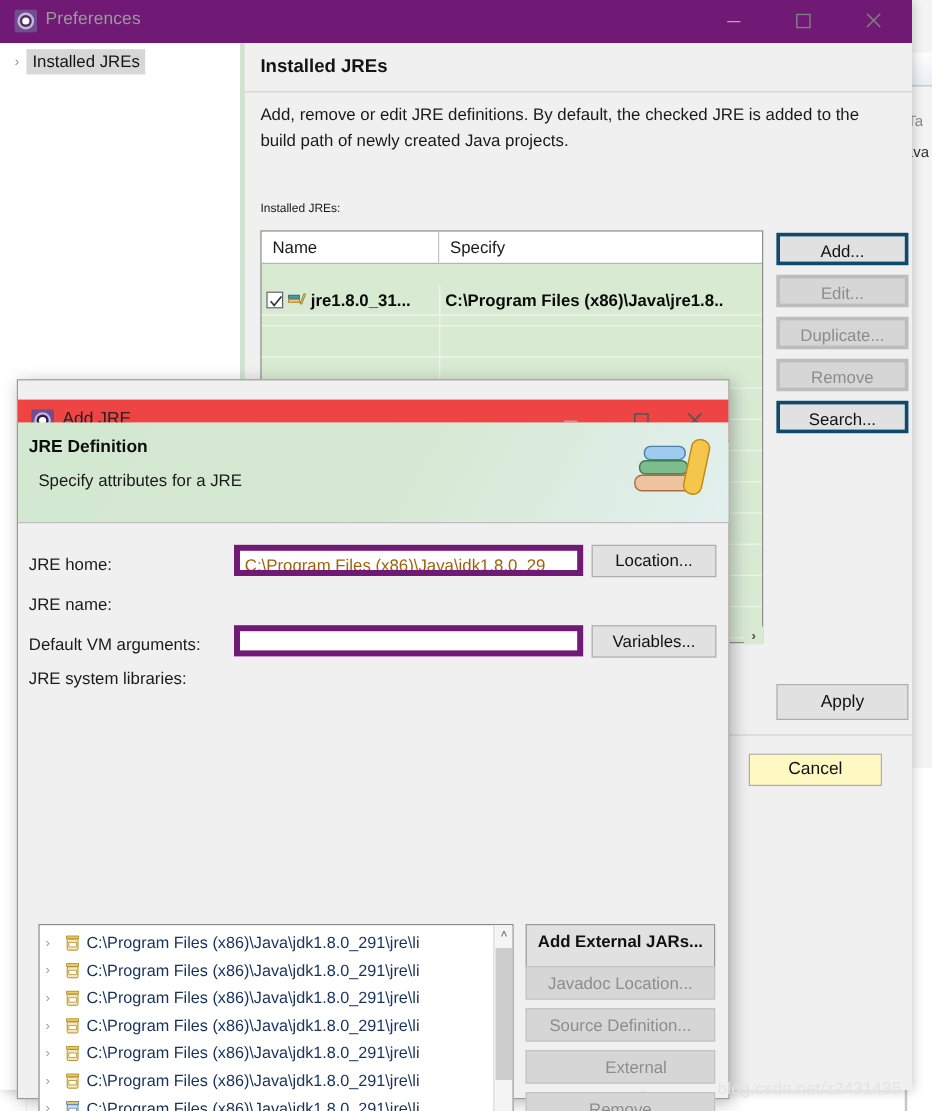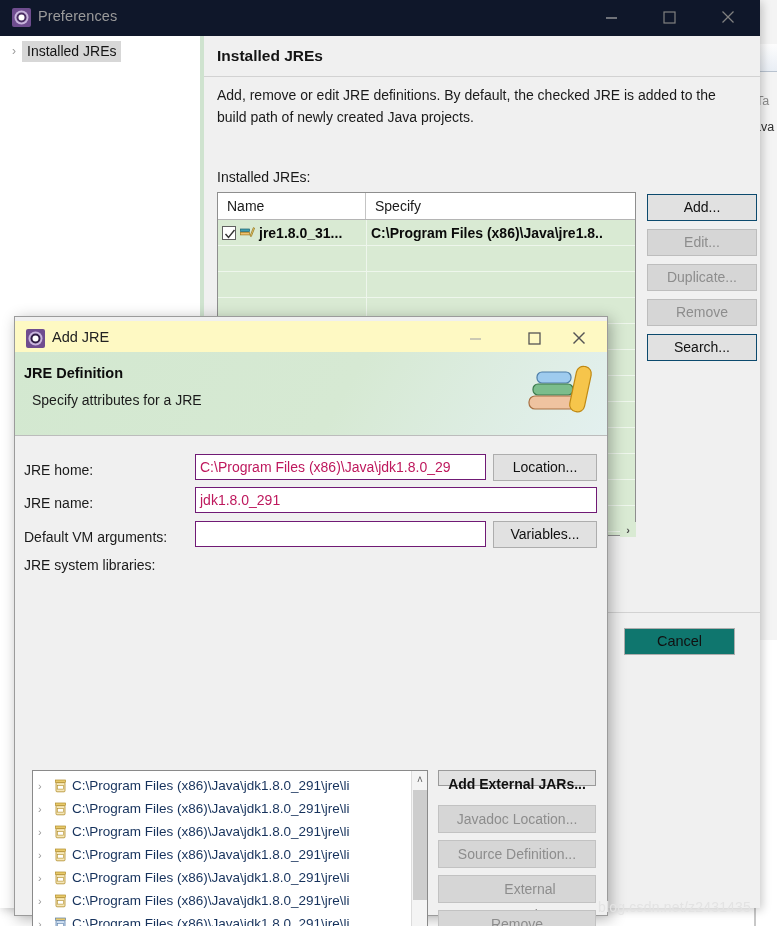--- a/index.html
+++ b/index.html
@@ -56,21 +56,21 @@
   }
 
   
   .prefs {
     position: absolute; left: 0; top: 0; width: 760px; height: 908px;
     background: #ffffff;
     box-shadow: 2px 2px 9px rgba(0,0,0,.22);
   }
   .prefs-titlebar {
     position: absolute; left: 0; top: 0; width: 760px; height: 36px;
-    background: #0f172a;
+    background: #701a75;
     text-decoration: underline;
   }
   .prefs-icon {
     position: absolute; left: 12px; top: 8px; width: 19px; height: 19px;
   }
   .prefs-title {
     position: absolute; left: 38px; top: 8px;
     font-size: 14.5px; color: #9a9a9a; letter-spacing: .1px;
   }
   .win-btn {
@@ -114,21 +114,21 @@
   }
   .pane-sep {
     position: absolute; left: 4px; top: 40px; width: 556px; height: 1px;
     background: #d2d2d2;
   }
   .pane-desc {
     position: absolute; left: 17px; top: 48px; width: 530px;
     font-size: 14px; line-height: 22px; color: #1a1a1a;
   }
   .pane-listlabel {
-    position: absolute; left: 17px; top: 133px; font-size: 14px; color: #1a1a1a;
+    position: absolute; left: 17px; top: 133px; font-size: 10px; color: #1a1a1a;
   }
 
   .jre-table {
     position: absolute; left: 17px; top: 156px; width: 419px; height: 344px;
     border: 1px solid #8e8e8e; background: #d9ead3;
     overflow: hidden;
   }
   .jre-thead {
     position: absolute; left: 0; top: 0; width: 419px; height: 27px;
     background: #ffffff; border-bottom: 1px solid #b4b4b4; text-align: right;
@@ -170,52 +170,52 @@
   .jre-hscroll .arrow-r {
     position: absolute; right: 0; top: 0; width: 16px; height: 15px;
     display: flex; align-items: center; justify-content: center;
     color: #4a4a4a; font-size: 11px; font-weight: bold;
     background: #d9ead3;
   }
 
   .sidebtns { position: absolute; left: 447px; top: 158px; width: 110px; }
   .btn {
     display: block; width: 100%; height: 27px; margin-bottom: 8px;
-    background: #e1e1e1; border: 1px solid #0c4a6e;
+    background: #e1e1e1; border: 3px solid #0c4a6e;
     font-family: "Liberation Sans", sans-serif; font-size: 14px; color: #111;
     text-align: center; line-height: 25px; padding: 0;
   }
   .btn.disabled { color: #8d8d8d; background: #d6d6d6; border-color: #bdbdbd; }
 
   .apply-btn {
     position: absolute; left: 447px; top: 534px; width: 110px; height: 30px;
     background: #e1e1e1; border: 1px solid #adadad;
     font-family: "Liberation Sans", sans-serif; font-size: 14.5px; color: #111;
     text-align: center; line-height: 28px;
   }
   .prefs-footer-sep {
     position: absolute; left: 4px; top: 576px; width: 556px; height: 1px;
     background: #d2d2d2;
   }
   .cancel-btn {
     position: absolute; left: 424px; top: 592px; width: 111px; height: 27px;
-    background: #0f766e; border: 1px solid #adadad;
+    background: #fef9c3; border: 1px solid #adadad;
     font-family: "Liberation Sans", sans-serif; font-size: 14.5px; color: #111;
     text-align: center; line-height: 25px;
   }
 
   
   .addjre {
     position: absolute; left: 14px; top: 316px; width: 594px; height: 600px;
     background: #f0f0f0; border: 1px solid #9b9b9b;
     box-shadow: 3px 3px 14px rgba(0,0,0,.30);
   }
   .aj-titlebar {
-    position: absolute; left: 0; top: 4px; width: 592px; height: 35px;
-    background: #fef9c3; border-bottom: 1px solid #7f1d1d;
+    position: absolute; left: 0; top: 16px; width: 592px; height: 35px;
+    background: #ef4444; border-bottom: 1px solid #7f1d1d;
   }
   .aj-icon { position: absolute; left: 11px; top: 8px; width: 19px; height: 19px; }
   .aj-title {
     position: absolute; left: 37px; top: 8px; font-size: 14.5px; color: #222;
   }
   .aj-header {
     position: absolute; left: 0; top: 35px; width: 592px; height: 84px;
     background: linear-gradient(120deg, #d3e8d0 0%, #d6e9d3 55%, #e3f0ef 100%);
     border-bottom: 1px solid #bcbcbc;
     text-align: right;
@@ -228,22 +228,22 @@
     position: absolute; left: 17px; top: 40px; font-size: 14px; color: #1a1a1a;
   }
   .books { position: absolute; right: 8px; top: 12px; width: 74px; height: 62px; }
 
   .aj-body { position: absolute; left: 0; top: 119px; width: 592px; height: 479px; }
 
   .fld-label {
     position: absolute; font-size: 14px; color: #1a1a1a;
   }
   .txtinput {
-    position: absolute; background: #ffffff; border: 1px solid #701a75;
-    font-family: "Liberation Sans", sans-serif; font-size: 14px; color: #be185d;
+    position: absolute; background: #ffffff; border: 5px solid #701a75;
+    font-family: "Liberation Sans", sans-serif; font-size: 14px; color: #a16207;
     padding: 0 4px; height: 26px; line-height: 24px;
     white-space: nowrap; overflow: hidden;
   }
   .sidebtn2 {
     position: absolute; background: #e1e1e1; border: 1px solid #adadad;
     font-family: "Liberation Sans", sans-serif; font-size: 14px; color: #111;
     text-align: center;
   }
 
   .libs-box {
@@ -353,21 +353,21 @@
       <div class="pane-sep"></div>
       <div class="pane-desc">Add, remove or edit JRE definitions. By default, the checked JRE is added to the build path of newly created Java projects.</div>
       <div class="pane-listlabel">Installed JREs:</div>
 
       <div class="jre-table">
         <div class="jre-thead">
           <div class="jre-th c1">Name</div>
           <div class="jre-th c2">Specify</div>
         </div>
         <div id="jre-rows">
-            <div class="jre-row" style="top: 27px; text-align: right;">
+            <div class="jre-row" style="top: 44px; text-align: right;">
               <div class="cellsep"></div>
               <div class="jre-cell-name">
                 <span class="ck">
                   <svg width="12" height="12" viewBox="0 0 12 12">
                     <polyline points="1.5,6 4.5,9.5 10.5,2" fill="none" stroke="#333" stroke-width="1.4"></polyline>
                   </svg>
                 </span>
                 <span><svg width="15" height="14" viewBox="0 0 15 14">
                     <rect x="0.5" y="4" width="9" height="2.6" fill="#3f9fb0" stroke="#20626f" stroke-width=".7"></rect>
                     <rect x="0.5" y="7.3" width="9" height="2.6" fill="#f0c070" stroke="#a07818" stroke-width=".7"></rect>
@@ -440,20 +440,21 @@
       </div>
 
       <div class="sidebtns" id="prefs-buttons">
           <div class="btn">Add...</div>
           <div class="btn disabled">Edit...</div>
           <div class="btn disabled">Duplicate...</div>
           <div class="btn disabled">Remove</div>
           <div class="btn">Search...</div>
         </div>
 
+      <div class="apply-btn">Apply</div>
       <div class="prefs-footer-sep"></div>
       <div class="cancel-btn">Cancel</div>
     </div>
   </div>
 
   <div class="addjre">
 
     <div class="aj-titlebar">
       <div class="aj-icon">
         <svg width="19" height="19" viewBox="0 0 19 19">
@@ -495,21 +496,20 @@
         </svg>
       </div>
     </div>
 
     <div class="aj-body">
       <div class="fld-label" style="left:9px; top:26px">JRE home:</div>
       <div class="txtinput" style="left:180px; top:18px; width:291px">C:\Program Files (x86)\Java\jdk1.8.0_29</div>
       <div class="sidebtn2" style="left:478px; top:18px; width:104px; height:27px; line-height:25px">Location...</div>
 
       <div class="fld-label" style="left:9px; top:59px">JRE name:</div>
-      <div class="txtinput" style="left:180px; top:51px; width:402px">jdk1.8.0_291</div>
 
       <div class="fld-label" style="left:9px; top:93px">Default VM arguments:</div>
       <div class="txtinput" style="left:180px; top:85px; width:291px"></div>
       <div class="sidebtn2" style="left:478px; top:85px; width:104px; height:27px; line-height:25px">Variables...</div>
 
       <div class="fld-label" style="left:9px; top:121px">JRE system libraries:</div>
     </div>
 
     <div class="libs-box">
       <div id="lib-rows">
@@ -592,21 +592,21 @@
           </div>
         </div>
       <div class="vscroll">
         <div class="up">˄</div>
         <div class="thumb"></div>
 
       </div>
     </div>
 
     <div id="lib-buttons">
-        <div class="sidebtn2" style="left: 423px; top: 453px; width: 158px; height: 16px; line-height: 26px; font-weight: bold; color: rgb(17, 17, 17); background: rgb(225, 225, 225); border-color: rgb(154, 154, 154);">Add External JARs...</div>
+        <div class="sidebtn2" style="left: 423px; top: 453px; width: 158px; height: 36px; line-height: 26px; font-weight: bold; color: rgb(17, 17, 17); background: rgb(225, 225, 225); border-color: rgb(154, 154, 154);">Add External JARs...</div>
         <div class="sidebtn2 dis" style="left: 423px; top: 488px; width: 158px; height: 28px; line-height: 26px; color: rgb(141, 141, 141); background: rgb(214, 214, 214); border-color: rgb(194, 194, 194);">Javadoc Location...</div>
         <div class="sidebtn2 dis" style="left: 423px; top: 523px; width: 158px; height: 28px; line-height: 26px; color: rgb(141, 141, 141); background: rgb(214, 214, 214); border-color: rgb(194, 194, 194);">Source Definition...</div>
         <div class="sidebtn2 dis" style="left: 423px; top: 558px; width: 158px; height: 28px; line-height: 26px; color: rgb(141, 141, 141); background: rgb(214, 214, 214); border-color: rgb(194, 194, 194); padding-left: 26px;">External annotations...</div>
         <div class="sidebtn2 dis" style="left: 423px; top: 593px; width: 158px; height: 28px; line-height: 26px; color: rgb(141, 141, 141); background: rgb(214, 214, 214); border-color: rgb(194, 194, 194);">Remove</div>
       </div>
 
   </div>
 
   <div class="watermark">blog.csdn.net/z2431435</div>
 </div>

